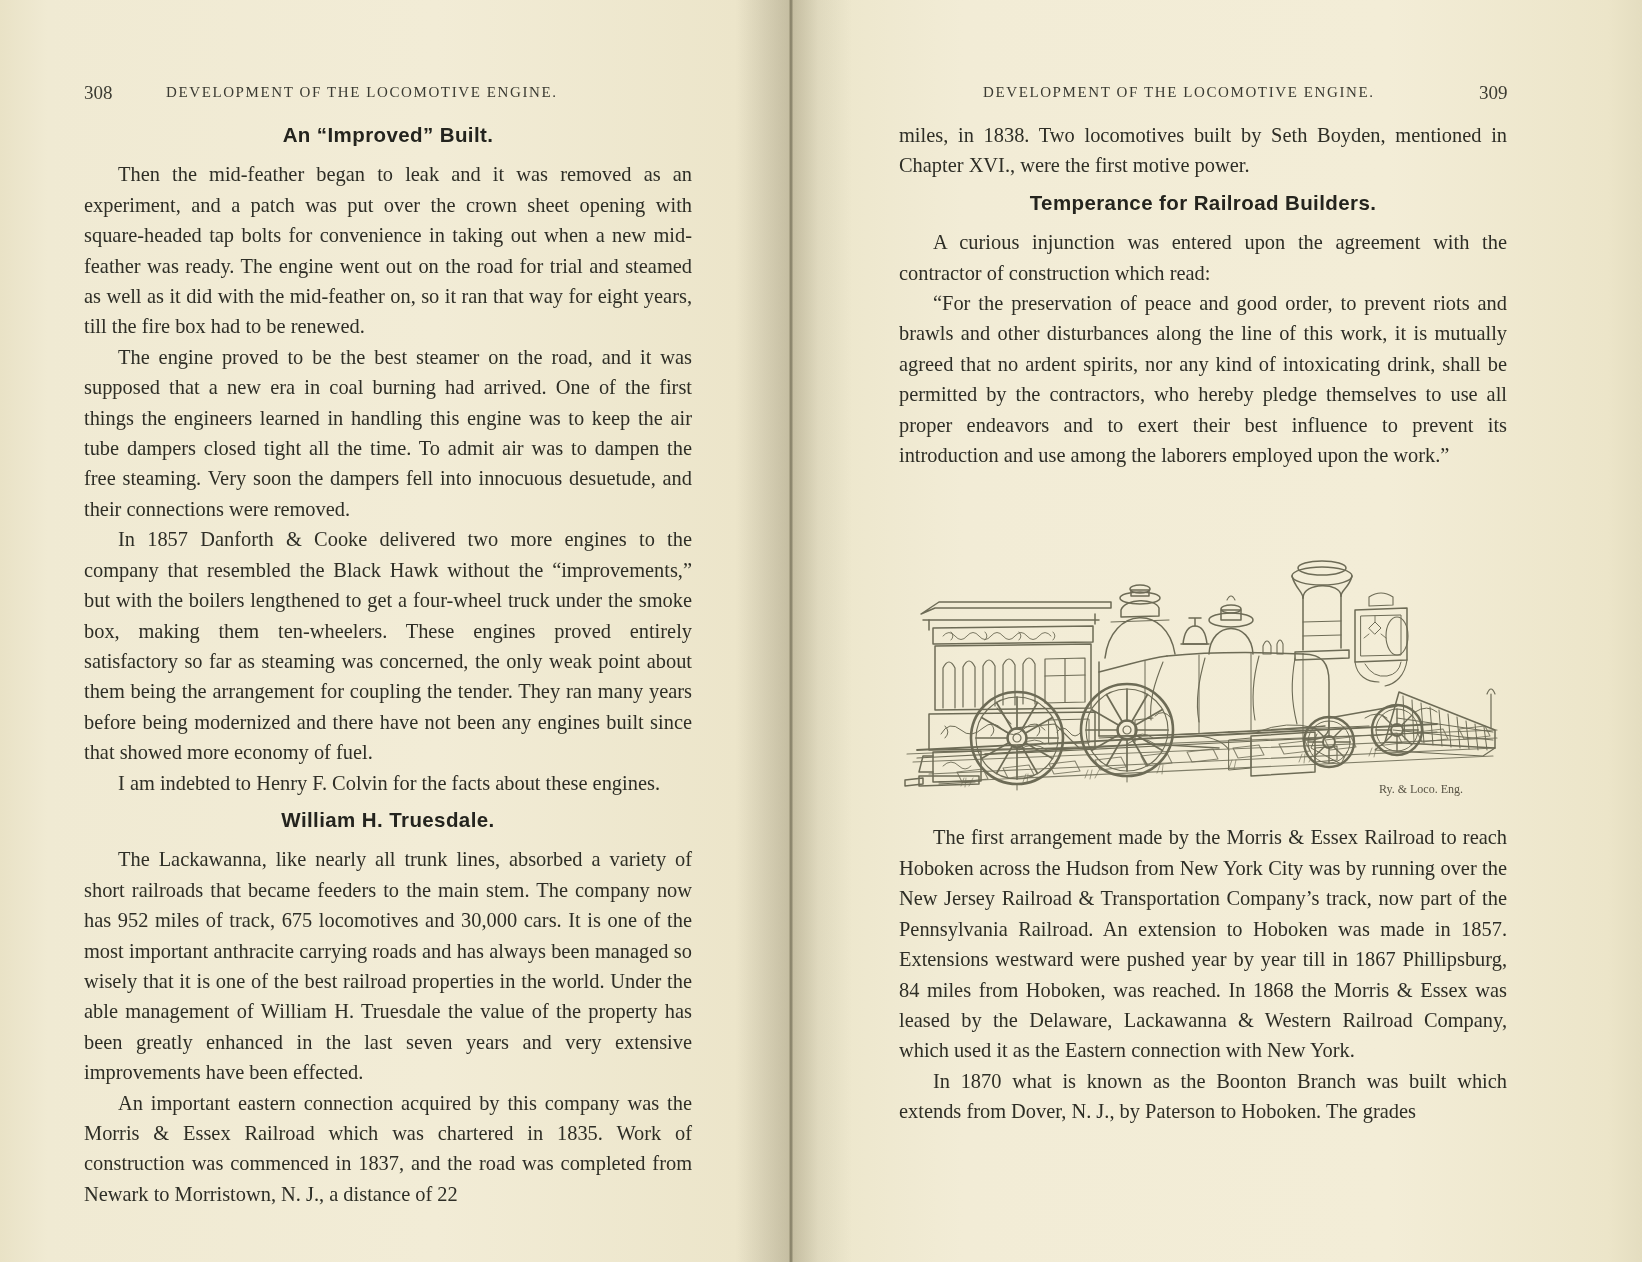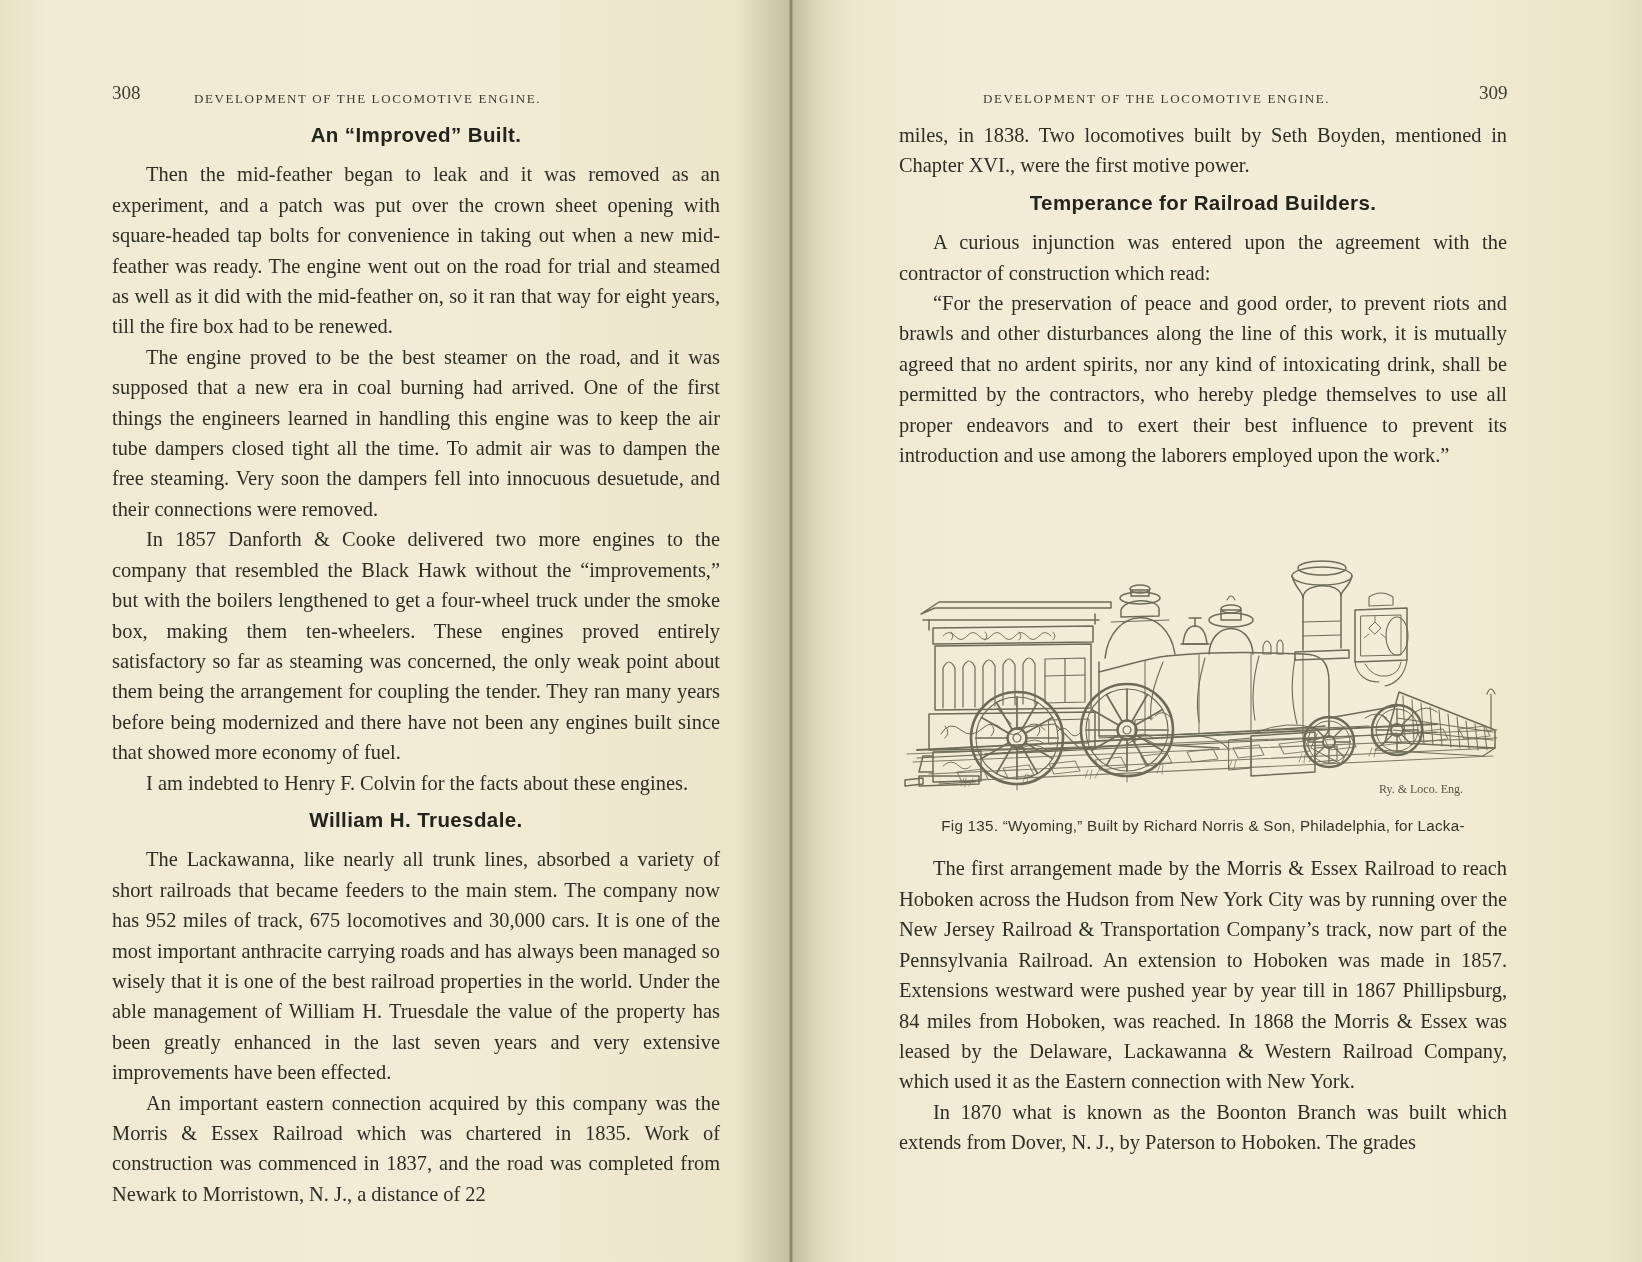--- a/index.html
+++ b/index.html
@@ -20,26 +20,26 @@
   .leaf.right{left:793px;width:849px;
     background:linear-gradient(to right,#d8d1b4 0%,#ece6cb 3%,#f2ecd6 20%,#f3edd7 70%,#ece5c9 96%,#e4ddc0 100%);}
   .gutter{position:absolute;left:789px;top:0;width:4px;height:1262px;
     background:linear-gradient(to right,#b9b295,#6f6a52,#b9b295);opacity:.85;}
   .gutter-shadow-l{position:absolute;left:735px;top:0;width:56px;height:1262px;
     background:linear-gradient(to right,rgba(120,112,85,0),rgba(120,112,85,.22));}
   .gutter-shadow-r{position:absolute;left:792px;top:0;width:60px;height:1262px;
     background:linear-gradient(to left,rgba(120,112,85,0),rgba(120,112,85,.20));}
 
   .page{position:absolute;top:0;height:1262px;}
-  .page.p-left{left:0;width:929px;margin-left:28px;}
+  .page.p-left{left:0;width:929px;}
   .page.p-right{left:793px;width:849px;}
 
   .runhead{
-    position:absolute;top:91px;
-    font-size:13px;letter-spacing:1.6px;color:#3a3a32;
+    position:absolute;top:84px;
+    font-size:15px;letter-spacing:1.6px;color:#3a3a32;
     font-family:"Liberation Serif", serif;
     white-space:nowrap;
   }
   .folio{
     position:absolute;top:82px;font-size:19px;color:#3c3c33;
     font-family:"Liberation Serif", serif;
   }
   .col{
     position:absolute;top:120px;width:608px;
     color:#2e2e26;
@@ -349,21 +349,20 @@
                 </g>
               <path d="M430 232 l68 -12" stroke-width="1.3"></path>
               <path d="M418 248 l-6 14 l30 16 l6 -12" stroke-width="1"></path>
 
               <path d="M40 298 l36 -2" stroke-width="1.1"></path>
             </g>
           </svg>
           <div class="credit">Ry. &amp; Loco. Eng.</div>
         </div>
         <div class="caption">
-          <span>Fig 135.  “Wyoming,” Built by Richard Norris &amp; Son, Philadelphia, for Lacka-</span>
         </div>
       </div>
 
       <p>The first arrangement made by the Morris &amp; Essex Railroad to reach Hoboken across the Hudson from New York City was by running over the New Jersey Railroad &amp; Transportation Company’s track, now part of the Pennsylvania Railroad.  An extension to Hoboken was made in 1857.  Extensions westward were pushed year by year till in 1867 Phillipsburg, 84 miles from Hoboken, was reached.  In 1868 the Morris &amp; Essex was leased by the Delaware, Lackawanna &amp; Western Railroad Company, which used it as the Eastern connection with New York.</p>
       <p>In 1870 what is known as the Boonton Branch was built which extends from Dover, N. J., by Paterson to Hoboken.  The grades</p>
     </div>
   </div>
 </div>
 
 </body></html>

